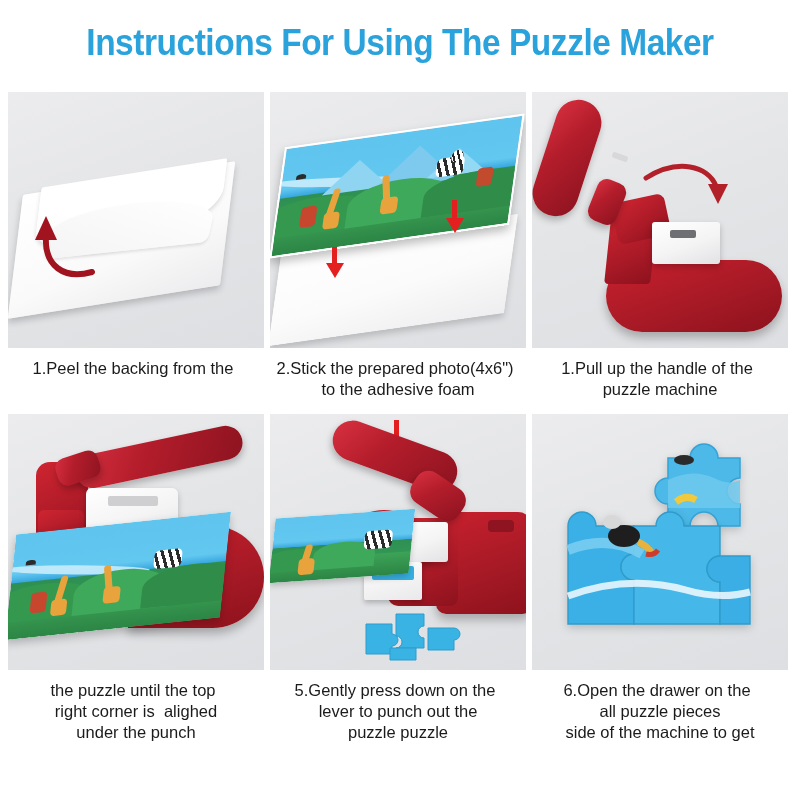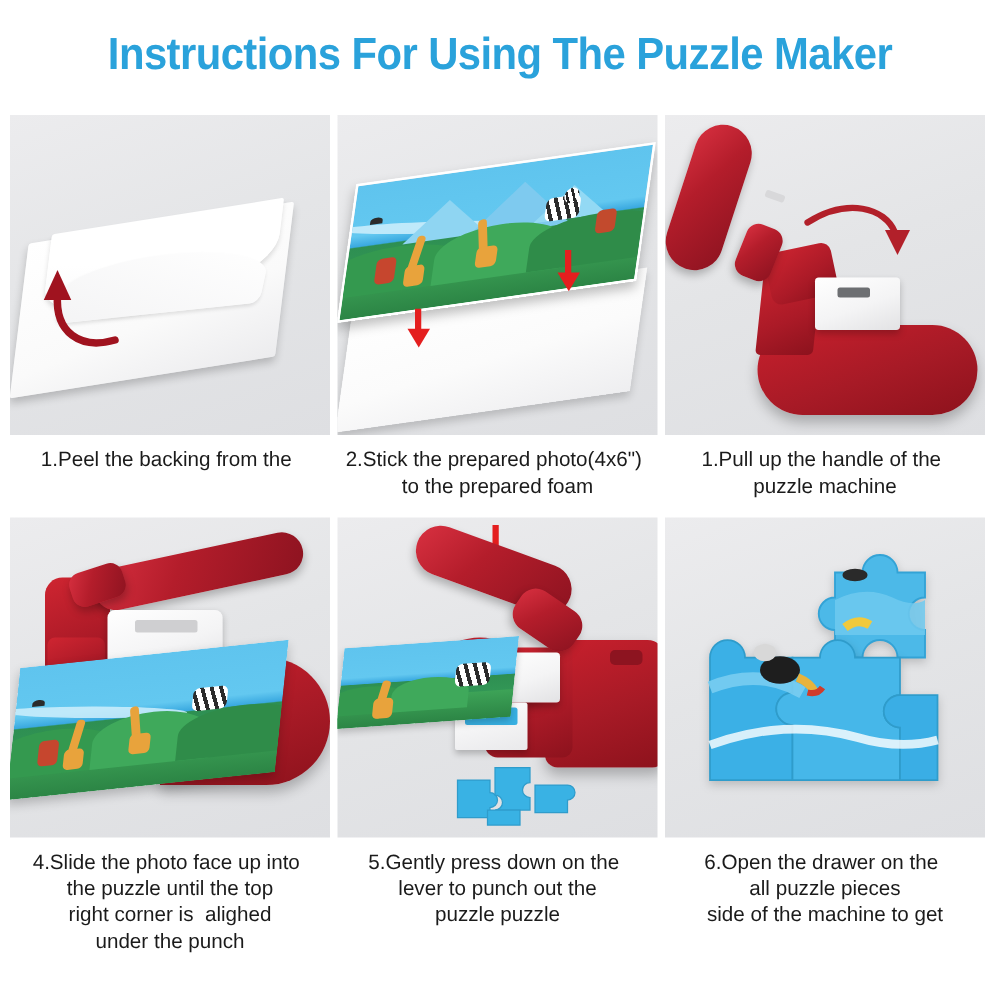--- a/index.html
+++ b/index.html
@@ -196,21 +196,21 @@
               <div class="pa-zebra2"></div>
             </div>
           </div>
           <div class="arrow-stem" style="left:62px;top:155px;height:18px;"></div>
           <div class="arrow-down" style="left:56px;top:171px;"></div>
           <div class="arrow-stem" style="left:182px;top:108px;height:20px;"></div>
           <div class="arrow-down" style="left:176px;top:126px;"></div>
         </div>
         <div class="caption">
           <span class="ln">2.Stick the prepared photo(4x6")</span>
-          <span class="ln">to the prepared foam</span>
+          <span class="ln">to the adhesive foam</span>
         </div>
       </div>
 
       <div class="col">
         <div class="panel">
           <div class="m-base" style="left:74px;top:168px;width:176px;height:72px;"></div>
           <div class="m-body" style="left:76px;top:118px;width:46px;height:74px;border-radius:8px 6px 4px 4px;transform:skewX(-6deg);"></div>
           <div class="m-body" style="left:82px;top:106px;width:54px;height:42px;border-radius:8px;transform:rotate(-12deg);"></div>
           <div class="m-lever" style="left:12px;top:6px;width:46px;height:120px;transform:rotate(18deg);"></div>
           <div class="m-lever" style="left:60px;top:88px;width:30px;height:44px;border-radius:10px;transform:rotate(22deg);"></div>
@@ -252,21 +252,20 @@
               <div class="pa-giraffe g1"></div>
               <div class="pa-giraffe g1b"></div>
               <div class="pa-giraffe g2"></div>
               <div class="pa-giraffe g2b"></div>
               <div class="pa-zebra"></div>
               <div class="pa-bird"></div>
             </div>
           </div>
         </div>
         <div class="caption">
-          <span class="ln">4.Slide the photo face up into</span>
           <span class="ln">the puzzle until the top</span>
           <span class="ln">right corner is  alighed</span>
           <span class="ln">under the punch</span>
         </div>
       </div>
 
       <div class="col">
         <div class="panel">
           <div class="arrow-stem" style="left:124px;top:6px;height:22px;"></div>
           <div class="arrow-down" style="left:118px;top:26px;"></div>

